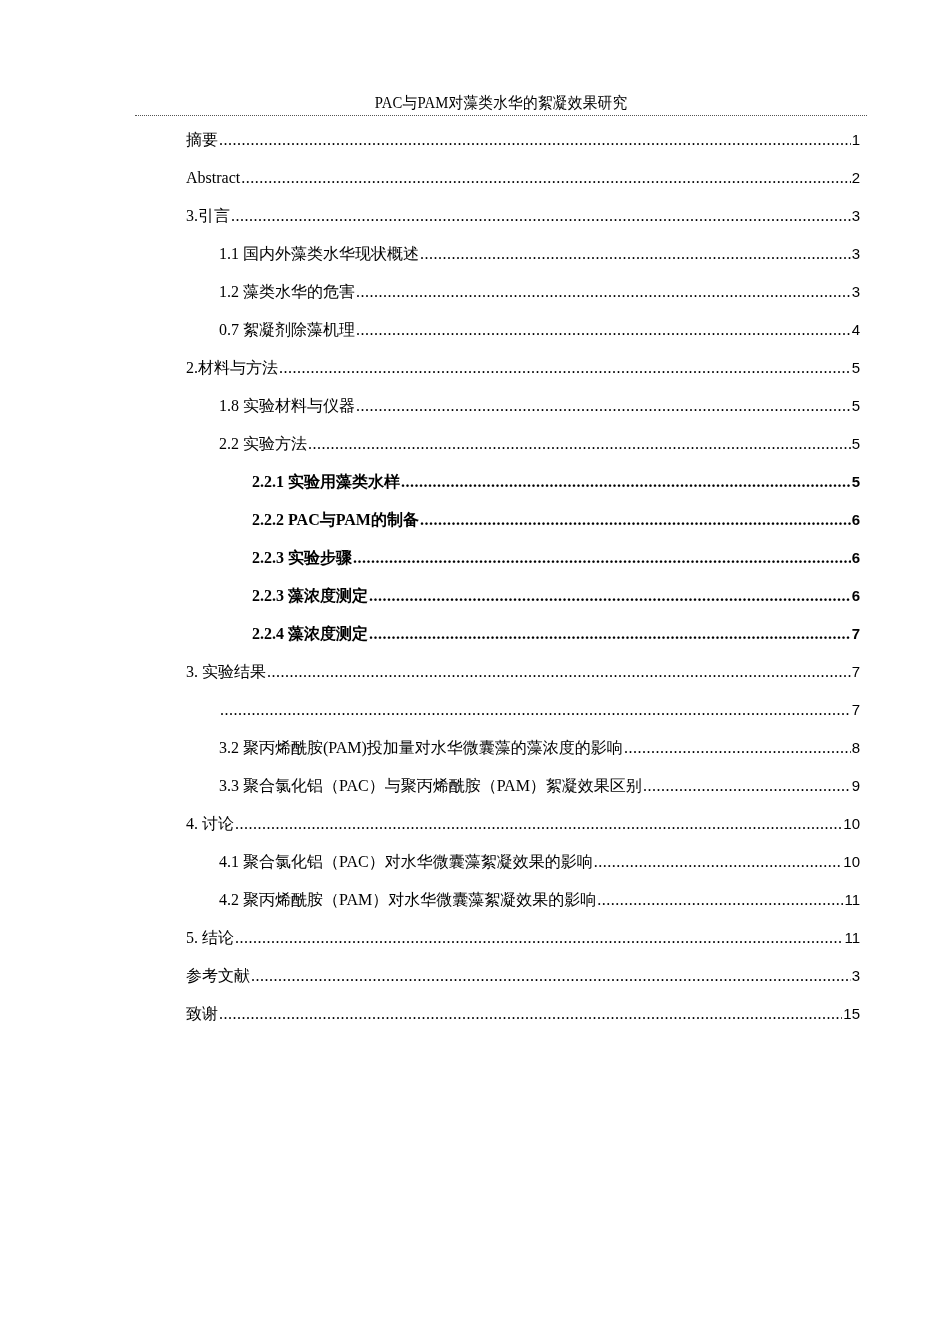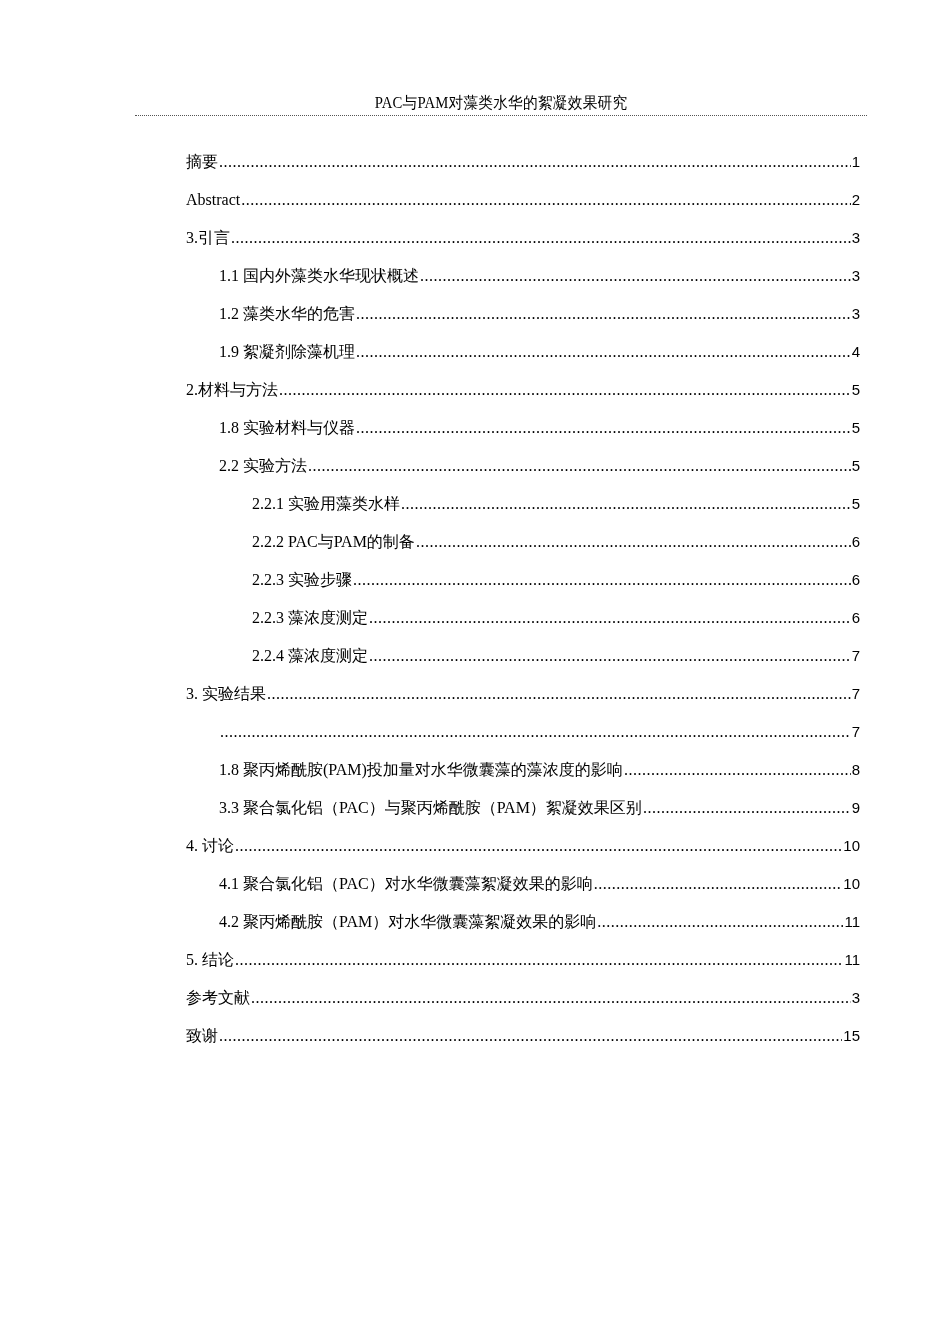--- a/index.html
+++ b/index.html
@@ -2,24 +2,24 @@
 <html><head>
   <meta charset="utf-8">
   <style>
     html, body { margin: 0; padding: 0; background: #ffffff; }
     body { width: 950px; height: 1344px; position: relative; overflow: hidden;
            font-family: "Liberation Serif", "DejaVu Serif", serif; color: #000; }
     .page-header { position: absolute; left: 135px; top: 92px; width: 732px; text-align: center;
                    font-size: 16px; line-height: 22px; letter-spacing: 0.2px; transform: scaleX(0.92); }
     .header-rule { position: absolute; left: 135px; top: 115px; width: 732px; height: 0;
                    border-top: 1px dotted #555; }
-    .toc { position: absolute; left: 186px; top: 149px; width: 674px; }
+    .toc { position: absolute; left: 186px; top: 127px; width: 674px; }
     .toc-row { display: flex; align-items: baseline; height: 38px; font-size: 16px; line-height: 26px; }
     .toc-row.l2 { padding-left: 33px; }
-    .toc-row.l3 { padding-left: 66px; }
+    .toc-row.l3 { padding-left: 66px; font-weight: bold; }
     .toc-title { white-space: nowrap; }
     .toc-leader { flex: 1; overflow: hidden; white-space: nowrap; margin: 0 1px; }
     .toc-leader::after { content: "..................................................................................................................................................................................................................................................................................................................."; letter-spacing: 0.5px; }
     .toc-page { white-space: nowrap; font-family: "Liberation Sans", "DejaVu Sans", sans-serif; font-size: 15px; }
   </style>
 </head>
 <body>
 
 <div class="page-header">PAC与PAM对藻类水华的絮凝效果研究</div>
 <div class="header-rule"></div>
@@ -44,21 +44,21 @@
       <span class="toc-title">1.1 国内外藻类水华现状概述</span>
       <span class="toc-leader"></span>
       <span class="toc-page">3</span>
     </div>
   <div class="toc-row l2">
       <span class="toc-title">1.2 藻类水华的危害</span>
       <span class="toc-leader"></span>
       <span class="toc-page">3</span>
     </div>
   <div class="toc-row l2">
-      <span class="toc-title">1.9 絮凝剂除藻机理</span>
+      <span class="toc-title">0.7 絮凝剂除藻机理</span>
       <span class="toc-leader"></span>
       <span class="toc-page">4</span>
     </div>
   <div class="toc-row l1">
       <span class="toc-title">2.材料与方法</span>
       <span class="toc-leader"></span>
       <span class="toc-page">5</span>
     </div>
   <div class="toc-row l2">
       <span class="toc-title">1.8 实验材料与仪器</span>
@@ -98,21 +98,21 @@
   <div class="toc-row l1">
       <span class="toc-title">3. 实验结果</span>
       <span class="toc-leader"></span>
       <span class="toc-page">7</span>
     </div>
   <div class="toc-row l2">
       <span class="toc-leader"></span>
       <span class="toc-page">7</span>
     </div>
   <div class="toc-row l2">
-      <span class="toc-title">1.8 聚丙烯酰胺(PAM)投加量对水华微囊藻的藻浓度的影响</span>
+      <span class="toc-title">3.2 聚丙烯酰胺(PAM)投加量对水华微囊藻的藻浓度的影响</span>
       <span class="toc-leader"></span>
       <span class="toc-page">8</span>
     </div>
   <div class="toc-row l2">
       <span class="toc-title">3.3 聚合氯化铝（PAC）与聚丙烯酰胺（PAM）絮凝效果区别</span>
       <span class="toc-leader"></span>
       <span class="toc-page">9</span>
     </div>
   <div class="toc-row l1">
       <span class="toc-title">4. 讨论</span>

